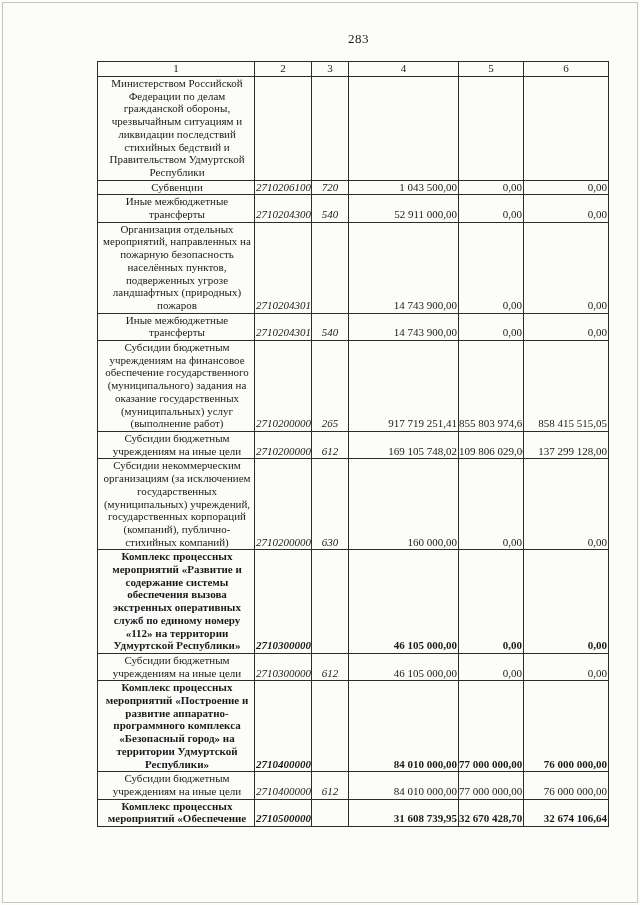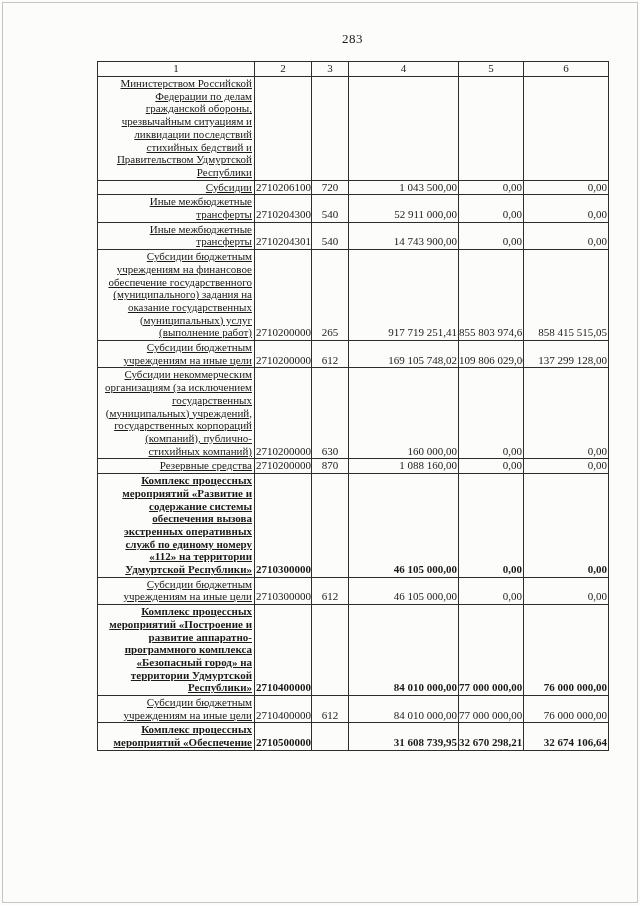--- a/index.html
+++ b/index.html
@@ -20,21 +20,21 @@
   .page::before {
     content: "";
     position: absolute;
     inset: 2px;
     border: 1px solid #c6c6c1;
     pointer-events: none;
   }
   .page-number {
     position: absolute;
     top: 31px;
-    left: 97px;
+    left: 103px;
     width: 511px;
     text-align: center;
     font-size: 13px;
     letter-spacing: 0.5px;
   }
   table.budget-table {
     position: absolute;
     left: 97px;
     top: 61px;
     width: 511px;
@@ -50,32 +50,32 @@
     font-weight: normal;
     overflow: hidden;
   }
   .budget-table th {
     text-align: center;
     font-size: 11px;
     line-height: 11px;
     padding: 1px 0 2px 0;
   }
   .budget-table td.c0 {
-    text-align: right;
+    text-align: center;
     vertical-align: top;
     padding: 0 2px 1px 4px;
     white-space: pre-line;
-    text-decoration: underline;
   }
   .budget-table td.c1,
   .budget-table td.c2 {
     text-align: center;
     vertical-align: bottom;
     padding: 0 1px 1px 1px;
     white-space: nowrap;
+    font-style: italic;
   }
   .budget-table td.c3,
   .budget-table td.c4,
   .budget-table td.c5 {
     text-align: right;
     vertical-align: bottom;
     padding: 0 1px 1px 0;
     white-space: nowrap;
   }
   .budget-table tr.bold td {
@@ -118,33 +118,47 @@
 стихийных бедствий и
 Правительством Удмуртской
 Республики</td>
           <td class="c1"></td>
           <td class="c2"></td>
           <td class="c3"></td>
           <td class="c4"></td>
           <td class="c5"></td>
         </tr>
         <tr>
-          <td class="c0">Субсидии</td>
+          <td class="c0">Субвенции</td>
           <td class="c1">2710206100</td>
           <td class="c2">720</td>
           <td class="c3">1 043 500,00</td>
           <td class="c4">0,00</td>
           <td class="c5">0,00</td>
         </tr>
         <tr>
           <td class="c0">Иные межбюджетные
 трансферты</td>
           <td class="c1">2710204300</td>
           <td class="c2">540</td>
           <td class="c3">52 911 000,00</td>
+          <td class="c4">0,00</td>
+          <td class="c5">0,00</td>
+        </tr>
+        <tr>
+          <td class="c0">Организация отдельных
+мероприятий, направленных на
+пожарную безопасность
+населённых пунктов,
+подверженных угрозе
+ландшафтных (природных)
+пожаров</td>
+          <td class="c1">2710204301</td>
+          <td class="c2"></td>
+          <td class="c3">14 743 900,00</td>
           <td class="c4">0,00</td>
           <td class="c5">0,00</td>
         </tr>
         <tr>
           <td class="c0">Иные межбюджетные
 трансферты</td>
           <td class="c1">2710204301</td>
           <td class="c2">540</td>
           <td class="c3">14 743 900,00</td>
           <td class="c4">0,00</td>
@@ -180,28 +194,20 @@
 (муниципальных) учреждений,
 государственных корпораций
 (компаний), публично-
 стихийных компаний)</td>
           <td class="c1">2710200000</td>
           <td class="c2">630</td>
           <td class="c3">160 000,00</td>
           <td class="c4">0,00</td>
           <td class="c5">0,00</td>
         </tr>
-        <tr>
-          <td class="c0">Резервные средства</td>
-          <td class="c1">2710200000</td>
-          <td class="c2">870</td>
-          <td class="c3">1 088 160,00</td>
-          <td class="c4">0,00</td>
-          <td class="c5">0,00</td>
-        </tr>
         <tr class="bold">
           <td class="c0">Комплекс процессных
 мероприятий «Развитие и
 содержание системы
 обеспечения вызова
 экстренных оперативных
 служб по единому номеру
 «112» на территории
 Удмуртской Республики»</td>
           <td class="c1">2710300000</td>
@@ -241,19 +247,19 @@
           <td class="c3">84 010 000,00</td>
           <td class="c4">77 000 000,00</td>
           <td class="c5">76 000 000,00</td>
         </tr>
         <tr class="bold">
           <td class="c0">Комплекс процессных
 мероприятий «Обеспечение</td>
           <td class="c1">2710500000</td>
           <td class="c2"></td>
           <td class="c3">31 608 739,95</td>
-          <td class="c4">32 670 298,21</td>
+          <td class="c4">32 670 428,70</td>
           <td class="c5">32 674 106,64</td>
         </tr>
       </tbody>
   </table>
 
 </div>
 
 </body></html>

